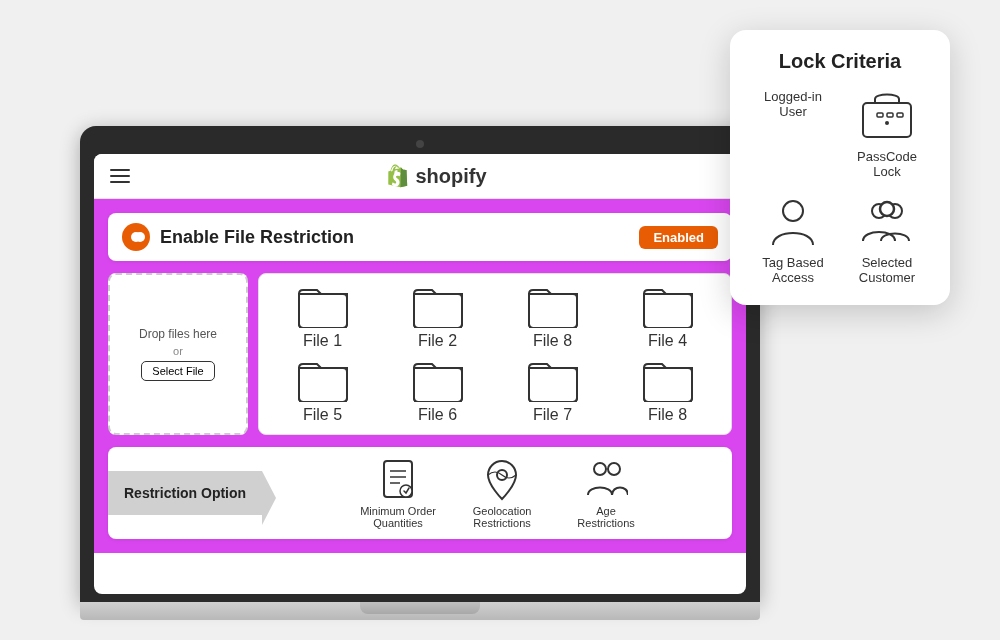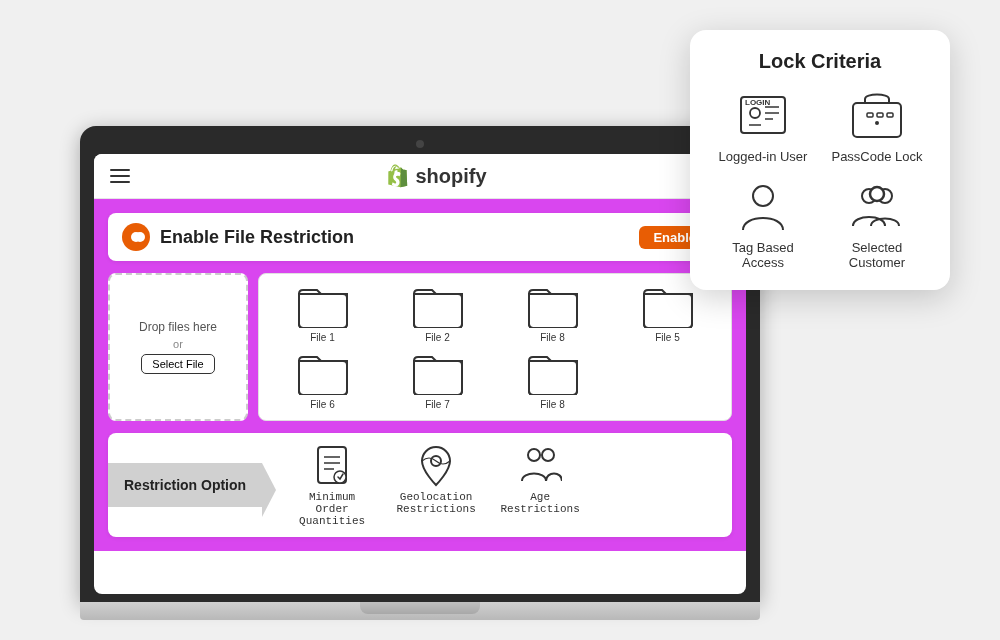--- a/index.html
+++ b/index.html
@@ -210,21 +210,21 @@
       align-items: center;
       gap: 4px;
     }
 
     .folder-icon {
       width: 52px;
       height: 44px;
     }
 
     .file-label {
-      font-size: 10px;
+      font-size: 16px;
       color: #333;
       text-align: center;
     }
 
     
     .restriction-row {
       display: flex;
       align-items: center;
       background: #fff;
       border-radius: 8px;
@@ -257,22 +257,21 @@
       border-bottom: 27px solid transparent;
       border-left: 14px solid #d0d0d0;
       z-index: 1;
     }
 
     .restriction-options {
       display: flex;
       gap: 24px;
       padding: 10px 20px 10px 30px;
       flex: 1;
-      justify-content: flex-start;
-      font-family: Liberation Mono, monospace;
+      justify-content: center;
     }
 
     .restriction-item {
       display: flex;
       flex-direction: column;
       align-items: center;
       gap: 4px;
     }
 
     .restriction-icon-wrap {
@@ -304,21 +303,21 @@
       background: linear-gradient(#c0c0c0, #a8a8a8);
       margin: 0 auto;
       border-radius: 0 0 8px 8px;
     }
 
     
     .lock-criteria {
       position: absolute;
       top: 10px;
       right: 0;
-      width: 260px;
+      width: 220px;
       background: #fff;
       border-radius: 16px;
       box-shadow: 0 8px 32px rgba(0,0,0,0.18);
       padding: 20px;
     }
 
     .lock-criteria-title {
       font-size: 20px;
       font-weight: 700;
       color: #222;
@@ -412,20 +411,27 @@
       <path d="M2 10 L50 10 L50 40 Q50 44 46 44 L6 44 Q2 44 2 40 Z" stroke="#333" stroke-width="2" fill="none"></path>
     </svg>
     <span class="file-label">File 2</span>
   </div>
                   <div class="file-item">
     <svg class="folder-icon" viewBox="0 0 52 44" fill="none" xmlns="http://www.w3.org/2000/svg">
       <path d="M2 10 Q2 6 6 6 L20 6 L24 10 L46 10 Q50 10 50 14 L50 40 Q50 44 46 44 L6 44 Q2 44 2 40 Z" stroke="#333" stroke-width="2" fill="none"></path>
       <path d="M2 10 L50 10 L50 40 Q50 44 46 44 L6 44 Q2 44 2 40 Z" stroke="#333" stroke-width="2" fill="none"></path>
     </svg>
     <span class="file-label">File 8</span>
+  </div>
+                  <div class="file-item">
+    <svg class="folder-icon" viewBox="0 0 52 44" fill="none" xmlns="http://www.w3.org/2000/svg">
+      <path d="M2 10 Q2 6 6 6 L20 6 L24 10 L46 10 Q50 10 50 14 L50 40 Q50 44 46 44 L6 44 Q2 44 2 40 Z" stroke="#333" stroke-width="2" fill="none"></path>
+      <path d="M2 10 L50 10 L50 40 Q50 44 46 44 L6 44 Q2 44 2 40 Z" stroke="#333" stroke-width="2" fill="none"></path>
+    </svg>
+    <span class="file-label">File 4</span>
   </div>
                   <div class="file-item">
     <svg class="folder-icon" viewBox="0 0 52 44" fill="none" xmlns="http://www.w3.org/2000/svg">
       <path d="M2 10 Q2 6 6 6 L20 6 L24 10 L46 10 Q50 10 50 14 L50 40 Q50 44 46 44 L6 44 Q2 44 2 40 Z" stroke="#333" stroke-width="2" fill="none"></path>
       <path d="M2 10 L50 10 L50 40 Q50 44 46 44 L6 44 Q2 44 2 40 Z" stroke="#333" stroke-width="2" fill="none"></path>
     </svg>
     <span class="file-label">File 5</span>
   </div>
                   <div class="file-item">
     <svg class="folder-icon" viewBox="0 0 52 44" fill="none" xmlns="http://www.w3.org/2000/svg">
@@ -499,31 +505,20 @@
     </div>
     <div class="laptop-base">
       <div class="laptop-stand"></div>
     </div>
   </div>
 
   <div class="lock-criteria">
     <div class="lock-criteria-title">Lock Criteria</div>
     <div class="lock-grid" id="lock-grid">
     <div class="lock-item">
-    <div class="lock-icon-wrap">
-            <svg width="60" height="54" viewBox="0 0 60 54" fill="none">
-              <rect x="8" y="8" width="44" height="36" rx="3" stroke="#333" stroke-width="2"></rect>
-              <circle cx="22" cy="24" r="5" stroke="#333" stroke-width="1.8" fill="none"></circle>
-              <line x1="16" y1="36" x2="28" y2="36" stroke="#333" stroke-width="1.5"></line>
-              <line x1="32" y1="18" x2="46" y2="18" stroke="#333" stroke-width="1.5"></line>
-              <line x1="32" y1="24" x2="46" y2="24" stroke="#333" stroke-width="1.5"></line>
-              <line x1="32" y1="30" x2="40" y2="30" stroke="#333" stroke-width="1.5"></line>
-              <text x="12" y="16" font-size="8" fill="#333" font-weight="bold">LOGIN</text>
-            </svg>
-          </div>
     <span class="lock-item-label">Logged-in User</span>
   </div>
         <div class="lock-item">
     <div class="lock-icon-wrap">
             <svg width="60" height="54" viewBox="0 0 60 54" fill="none">
               <rect x="6" y="14" width="48" height="34" rx="4" stroke="#333" stroke-width="2"></rect>
               <path d="M18 14 L18 10 C18 4 42 4 42 10 L42 14" stroke="#333" stroke-width="2" fill="none"></path>
               <rect x="20" y="24" width="6" height="4" rx="1" stroke="#333" stroke-width="1.5" fill="none"></rect>
               <rect x="30" y="24" width="6" height="4" rx="1" stroke="#333" stroke-width="1.5" fill="none"></rect>
               <rect x="40" y="24" width="6" height="4" rx="1" stroke="#333" stroke-width="1.5" fill="none"></rect>

